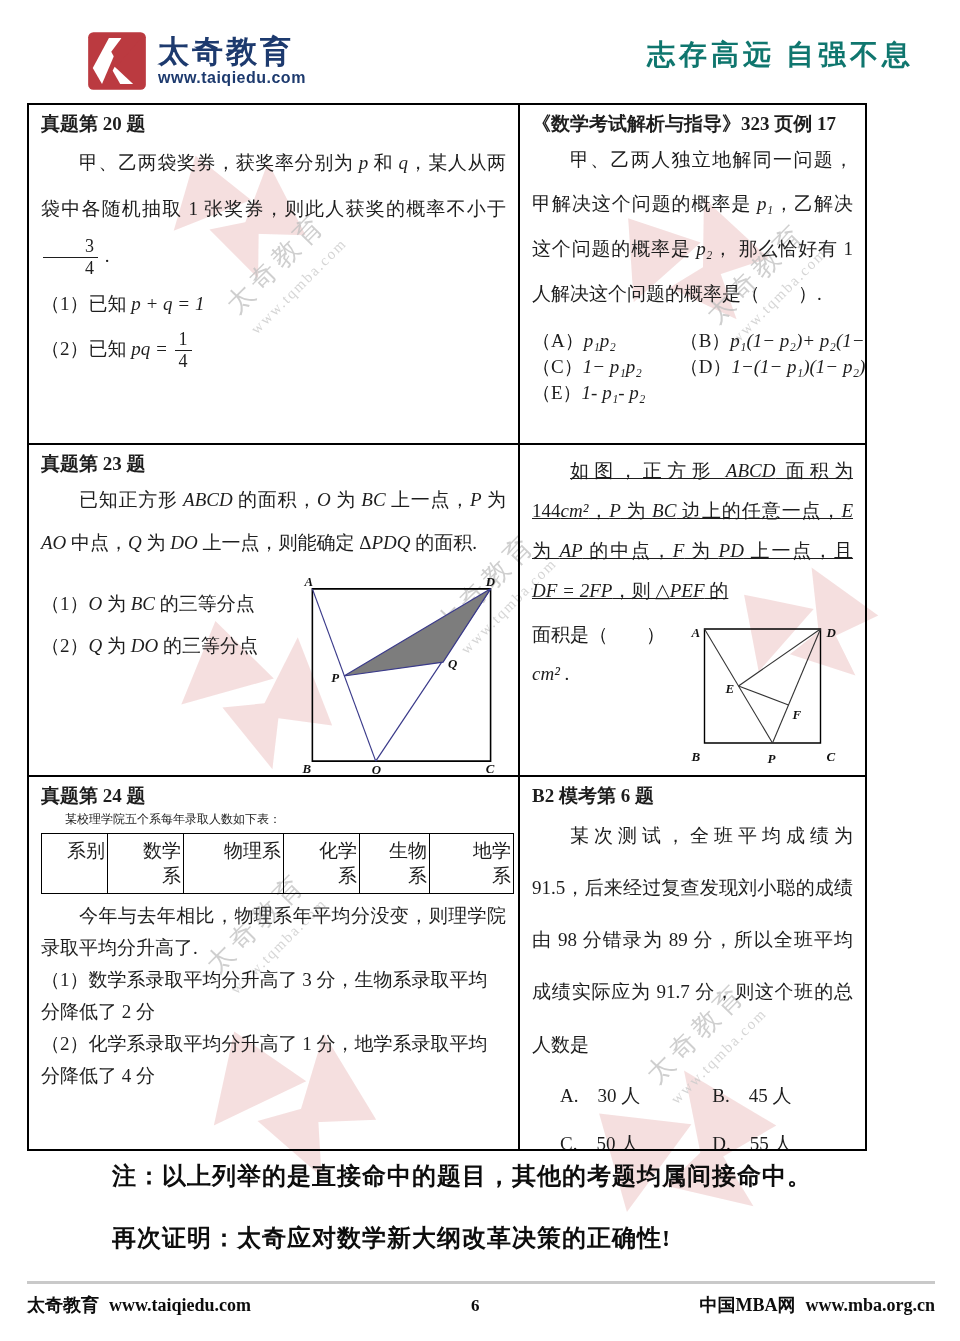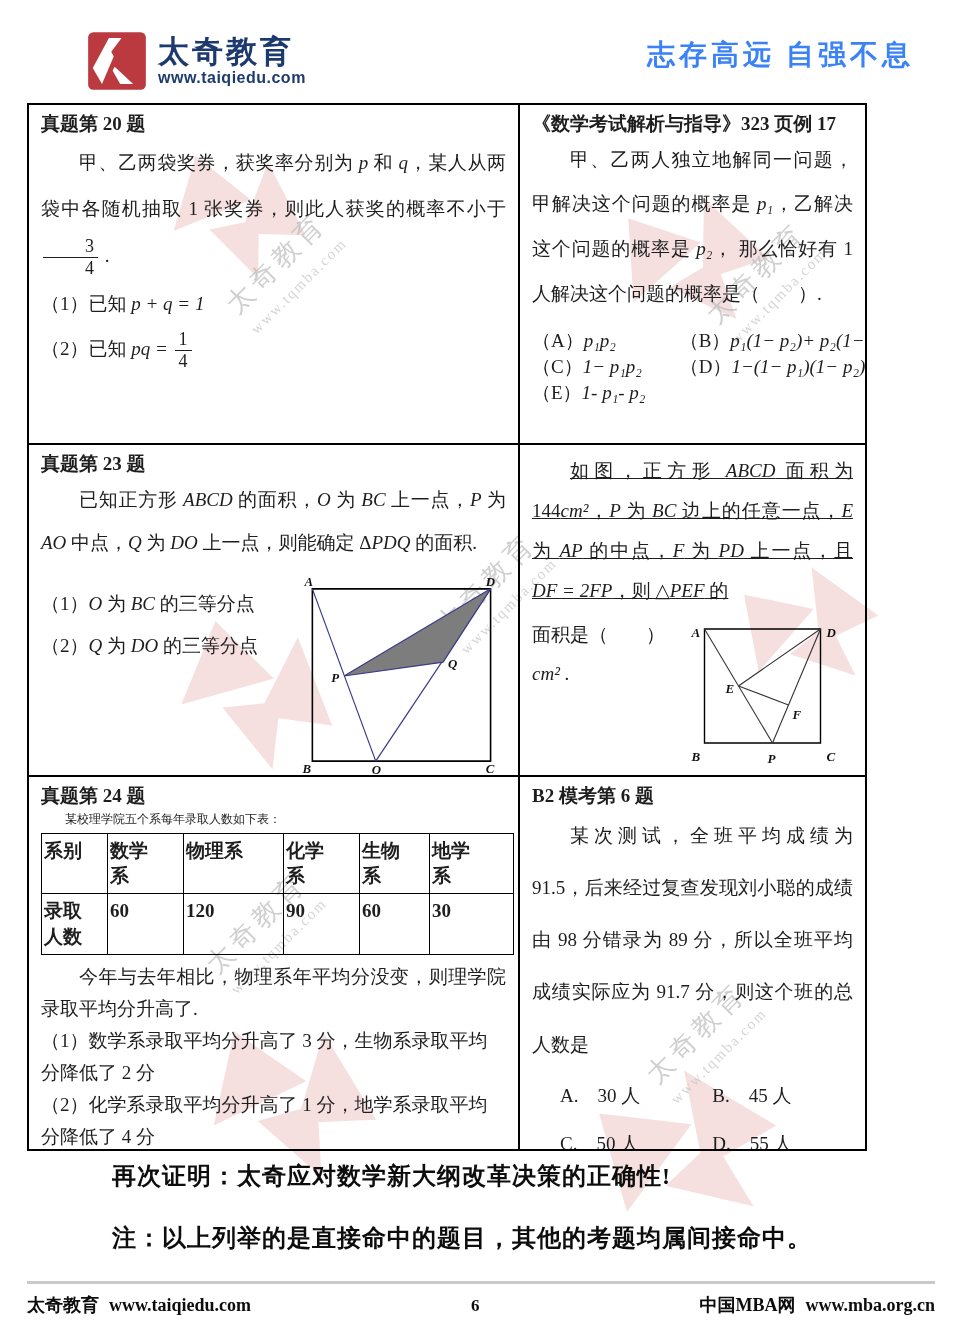--- a/index.html
+++ b/index.html
@@ -10,21 +10,21 @@
   .wm-text{position:absolute;transform:rotate(-45deg);text-align:center;line-height:1.5;}
   .wm-text .t1{display:block;font-size:27px;letter-spacing:5px;color:#bfbfbf;opacity:.75;}
   .wm-text .t2{display:block;font-size:15px;color:#cbcbcb;opacity:.8;letter-spacing:2px;}
   .wm-tri{position:absolute;opacity:.55;}
   
   .header{position:absolute;left:88px;top:22px;right:28px;height:78px;z-index:1;display:flex;align-items:center;}
   .logo-box{display:flex;align-items:center;gap:12px;}
   .brand-col{display:flex;flex-direction:column;justify-content:center;}
   .brand-name{font-family:"Liberation Sans","DejaVu Sans",sans-serif;font-weight:bold;font-size:31px;color:#1d3a6e;letter-spacing:3px;line-height:1.1;}
   .brand-url{font-family:"Liberation Sans","DejaVu Sans",sans-serif;font-weight:bold;font-size:16px;color:#1d3a6e;letter-spacing:.5px;}
-  .motto{position:absolute;right:18px;top:14px;font-size:28px;font-weight:bold;color:#3b82f6;letter-spacing:4px;}
+  .motto{position:absolute;right:18px;top:14px;font-size:28px;font-weight:bold;color:#0f766e;letter-spacing:4px;}
   
   .qgrid{position:absolute;left:27px;top:103px;width:840px;z-index:1;border:2px solid #000;
          display:grid;grid-template-columns:491px 1fr;grid-template-rows:340px 332px 372px;box-sizing:border-box;}
   .cell{padding:6px 12px 4px 12px;box-sizing:border-box;overflow:hidden;background:transparent;}
   .cl{border-right:2px solid #000;}
   .rb{border-bottom:2px solid #000;}
   .cell-title{font-weight:bold;font-size:19px;line-height:1.4;}
   .para{font-size:19px;margin:0;text-align:justify;}
   .indent{text-indent:2em;}
   .mi{font-style:italic;font-family:"Liberation Serif","DejaVu Serif",serif;}
@@ -47,21 +47,21 @@
   .fig text{font-size:13px;font-style:italic;font-weight:bold;font-family:"Liberation Serif",serif;fill:#111;}
   
   .r208 .para{line-height:2.1;text-decoration:underline;}
   .r208-bottom{margin-top:4px;}
   .r208-fig{float:right;margin:0 0 0 8px;}
   .r208 .para2{line-height:2.1;font-size:19px;margin:0;}
   .opt-grid2{display:grid;grid-template-columns:55% 45%;row-gap:14px;font-size:19px;margin-top:10px;width:310px;}
   
   .q24 .intro{font-size:12px;line-height:1.6;margin:0;text-indent:2em;}
   .q24 table{border-collapse:collapse;width:99%;margin:4px 0 6px 0;font-size:19px;table-layout:fixed;}
-  .q24 th,.q24 td{border:1.5px solid #000;text-align:left;vertical-align:top;padding:4px 2px;font-weight:bold;white-space:pre-line;line-height:1.35;}
+  .q24 th,.q24 td{border:1.5px solid #000;text-align:right;vertical-align:top;padding:4px 2px;font-weight:normal;white-space:pre-line;line-height:1.35;}
   .q24 th{height:48px;}
   .q24 td{height:52px;}
   .q24 .para,.q24 .item{font-size:19px;line-height:1.68;margin:0;}
   .q24 .para{text-indent:2em;}
   
   .b2 .para{line-height:2.75;}
   .b2 .opt-grid{grid-template-columns:52% 48%;row-gap:22px;padding-left:28px;}
   
   .notes{position:absolute;left:112px;top:1160px;z-index:1;}
   .note-line{font-size:24px;font-weight:bold;color:#0d0d0d;letter-spacing:1px;margin:0 0 30px 0;}
@@ -239,29 +239,20 @@
           <th>数学
 系</th>
           <th>物理系</th>
           <th>化学
 系</th>
           <th>生物
 系</th>
           <th>地学
 系</th>
         </tr>
-        <tr>
-          <td>录取
-人数</td>
-          <td>60</td>
-          <td>120</td>
-          <td>90</td>
-          <td>60</td>
-          <td>30</td>
-        </tr>
       </tbody>
         </table>
       <p class="para">今年与去年相比，物理系年平均分没变，则理学院录取平均分升高了.</p>
       <p class="item">（1）数学系录取平均分升高了 3 分，生物系录取平均分降低了 2 分</p>
       <p class="item">（2）化学系录取平均分升高了 1 分，地学系录取平均分降低了 4 分</p>
     </div>
 
     <div class="cell b2">
       <div class="cell-title">B2 模考第 6 题</div>
       <p class="para indent">某次测试，全班平均成绩为 91.5，后来经过复查发现刘小聪的成绩由 98 分错录为 89 分，所以全班平均成绩实际应为 91.7 分，则这个班的总人数是</p>
@@ -269,22 +260,22 @@
         <div class="opt"><span>A.</span>　<span>30 人</span></div>
         <div class="opt"><span>B.</span>　<span>45 人</span></div>
         <div class="opt"><span>C.</span>　<span>50 人</span></div>
         <div class="opt"><span>D.</span>　<span>55 人</span></div>
         <div class="opt"><span>E.</span>　<span>60 人</span></div>
       </div>
     </div>
   </div>
 
   <div class="notes">
+    <p class="note-line">注：以上列举的是直接命中的题目，其他的考题均属间接命中。</p>
     <p class="note-line">再次证明：太奇应对数学新大纲改革决策的正确性!</p>
-    <p class="note-line">注：以上列举的是直接命中的题目，其他的考题均属间接命中。</p>
   </div>
 
   <div class="footer">
     <div class="grp">
       <span>太奇教育</span>
       <span>www.taiqiedu.com</span>
     </div>
     <span class="page-num">6</span>
     <div class="grp">
       <span>中国MBA网</span>

